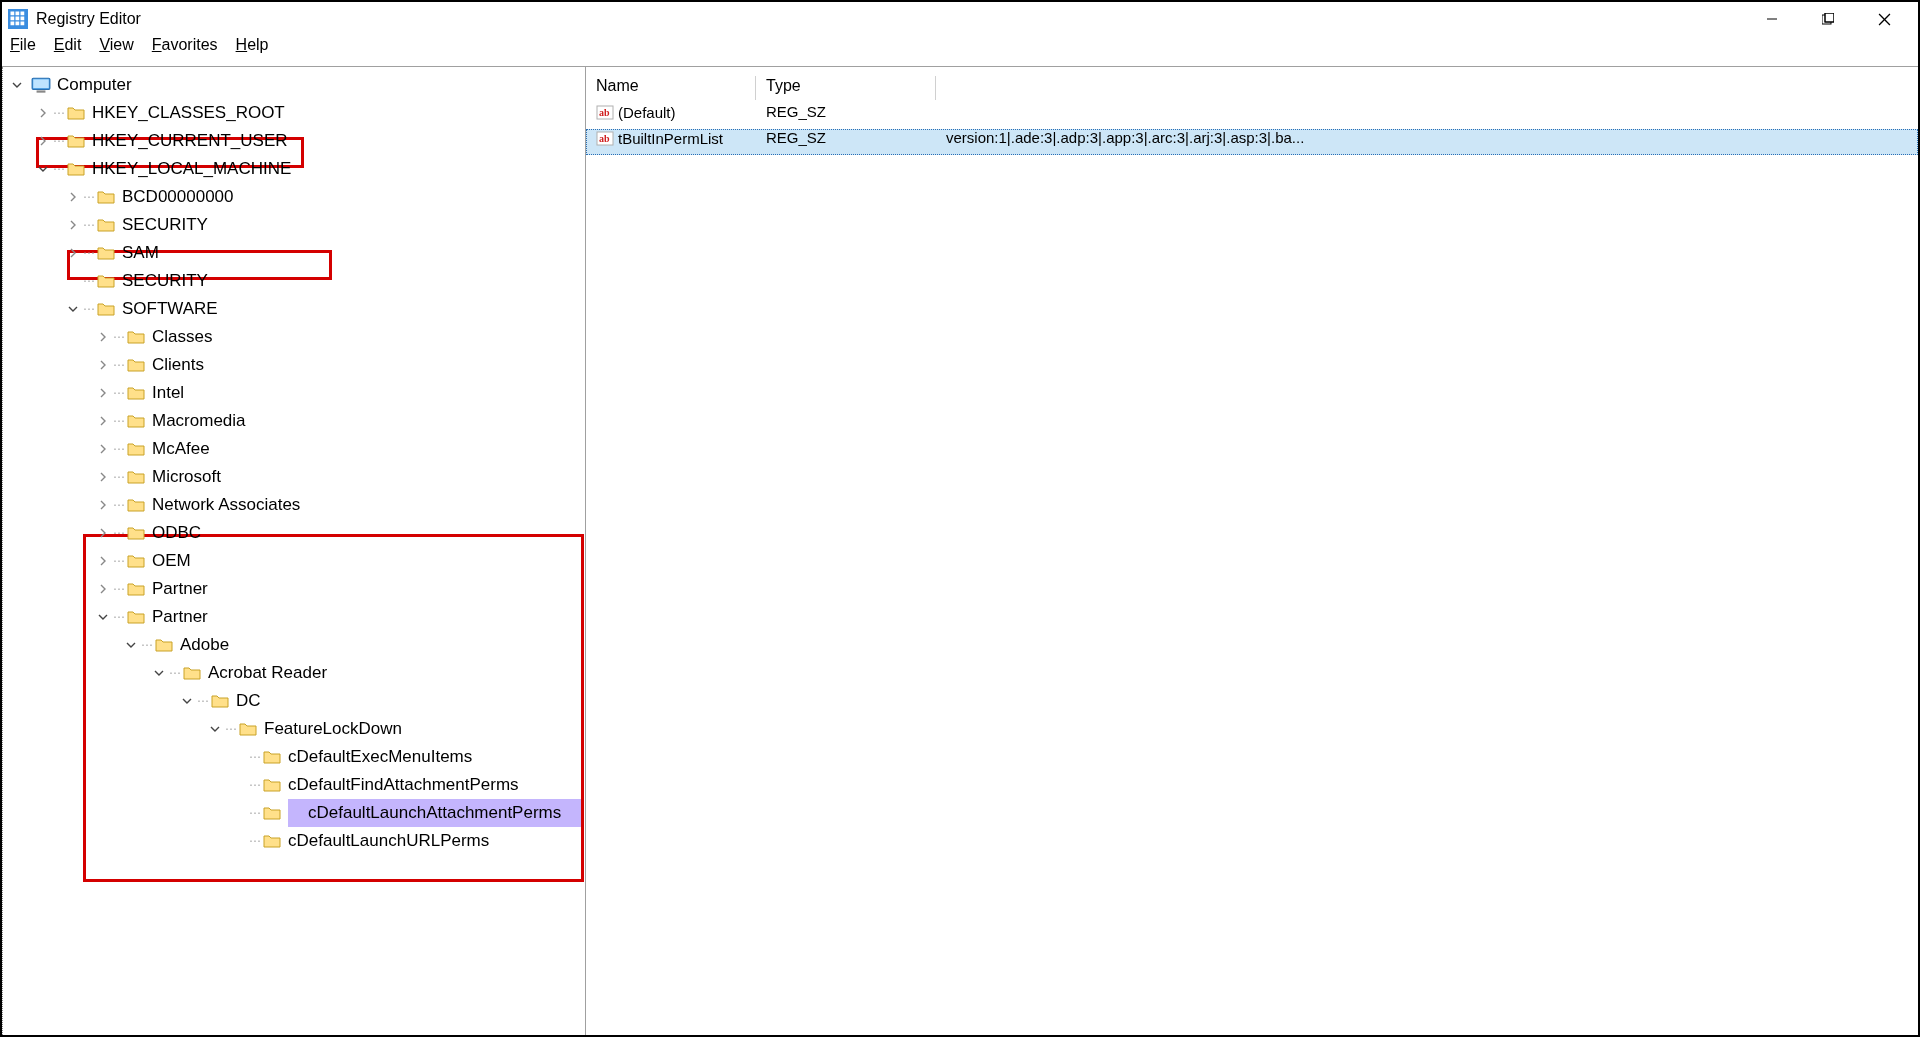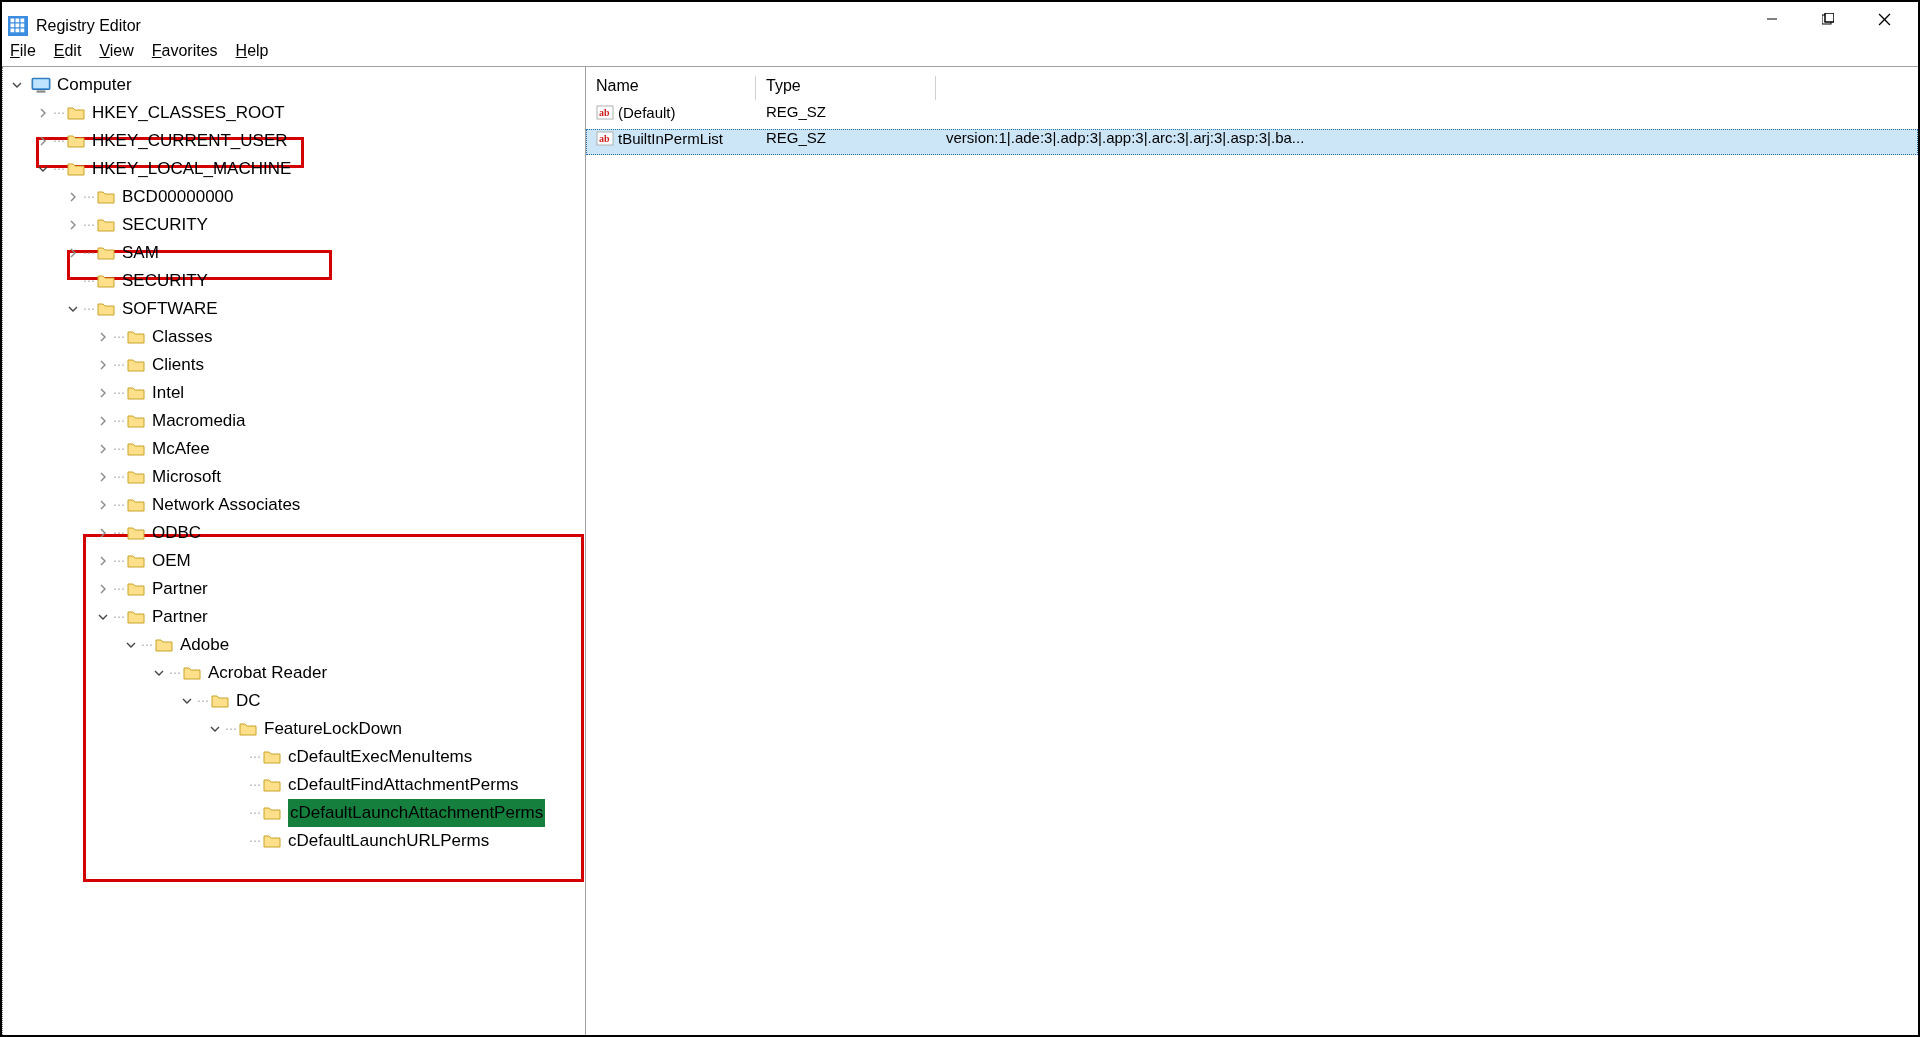--- a/index.html
+++ b/index.html
@@ -1,37 +1,37 @@
 <!DOCTYPE html>
 <html><head>
 <meta charset="utf-8">
 <style>
 html,body{margin:0;padding:0;height:100%;font-family:"Segoe UI",Tahoma,sans-serif;font-size:15px;color:#000;background:#fff;overflow:hidden}
 #app{width:1920px;height:1037px;border:2px solid #000;box-sizing:border-box;display:flex;flex-direction:column;background:#fff}
 
-.titlebar{height:34px;display:flex;align-items:flex-end;padding:0 6px;font-size:16px}
+.titlebar{height:34px;display:flex;align-items:center;padding:0 6px;font-size:16px}
 .titlebar .title{flex:1;display:flex;align-items:center;gap:8px}
 .titlebar .btn{width:56px;height:34px;display:flex;align-items:center;justify-content:center}
 
-.menubar{height:30px;display:flex;align-items:center;padding:0 8px;gap:18px;font-size:16px}
+.menubar{height:30px;display:flex;padding:0 8px;gap:18px;font-size:16px}
 .menubar .menuitem .ul{text-decoration:underline}
 
 .main{flex:1;display:flex;border-top:1px solid #a0a0a0;min-height:0}
 .left{width:582px;border-right:1px solid #a0a0a0;overflow:hidden;position:relative;border-left:1px dotted #888}
 .right{flex:1;display:flex;flex-direction:column;min-width:0}
 
 .tree{padding:4px 0;font-size:17px;line-height:28px;position:relative}
 .row{display:flex;align-items:center;height:28px;white-space:nowrap;position:relative}
 .exp{width:16px;display:flex;align-items:center;justify-content:center;color:#555;font-size:12px;margin-right:2px;margin-left:2px}
 .exp svg{width:10px;height:10px;display:block}
 .dots{color:#a8a8a8;letter-spacing:-1px;font-size:12px;display:inline-block}
 .ficon{width:20px;height:18px;display:inline-flex;align-items:center;justify-content:center;margin-right:6px;margin-left:2px}
 .ficon svg{width:18px;height:16px}
 .cicon{width:20px;height:18px;display:inline-flex;align-items:center;justify-content:center;margin-right:6px;margin-left:4px}
-.lbl.sel{background:#15803d;padding:0 2px}
+.lbl.sel{background:#c4b5fd;padding:0 20px}
 
 .hl{position:absolute;border:3px solid #d40000;pointer-events:none;box-sizing:border-box}
 
 .grid-head{display:flex;height:30px;align-items:center;font-size:16px;border-bottom:0;padding-top:6px}
 .grid-head .col{padding-left:10px;border-right:1px solid #d0d0d0;height:24px;line-height:20px;box-sizing:border-box}
 .grid-body{flex:1;overflow:auto}
 .grow{display:flex;height:26px;align-items:flex-start}
 .grow .col{padding-left:10px;box-sizing:border-box;overflow:hidden;text-overflow:ellipsis;white-space:nowrap}
 .grow.sel{background:#cde6f7;outline:1px dotted #2a6fb5;outline-offset:-1px}
 .vicon{display:inline-flex;width:18px;height:18px;align-items:center;justify-content:center;margin-right:4px;flex:none}

